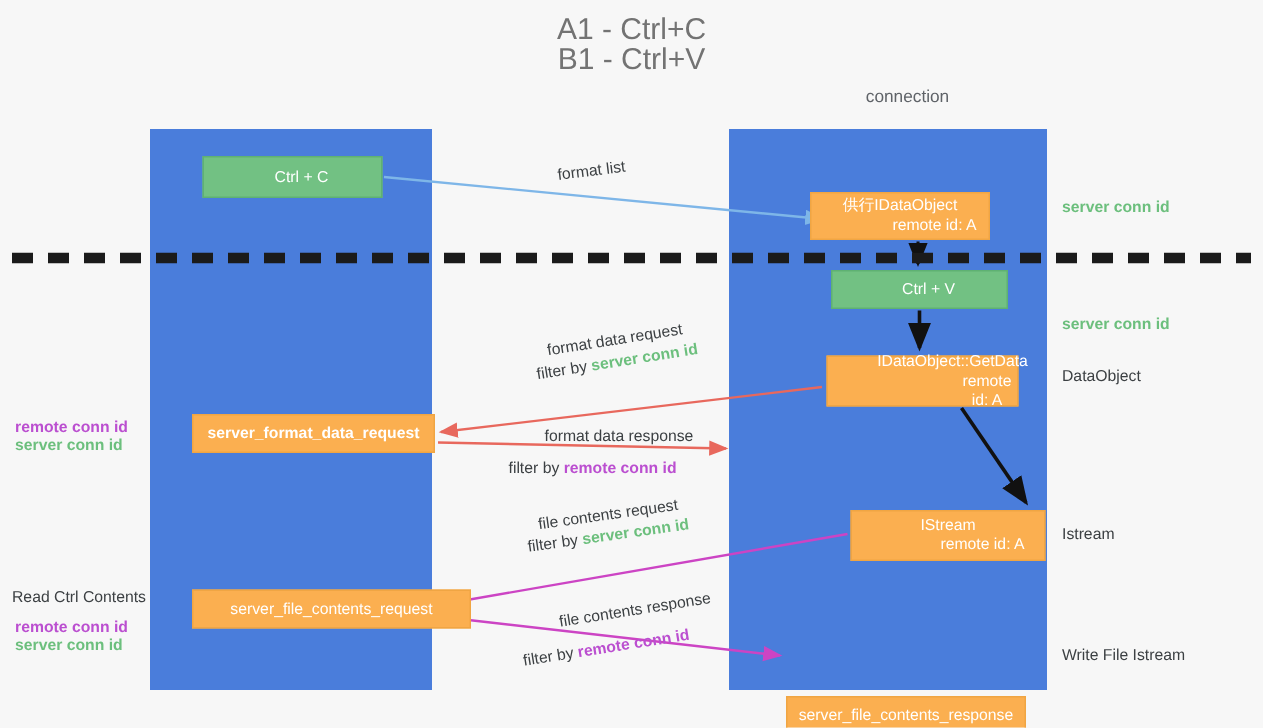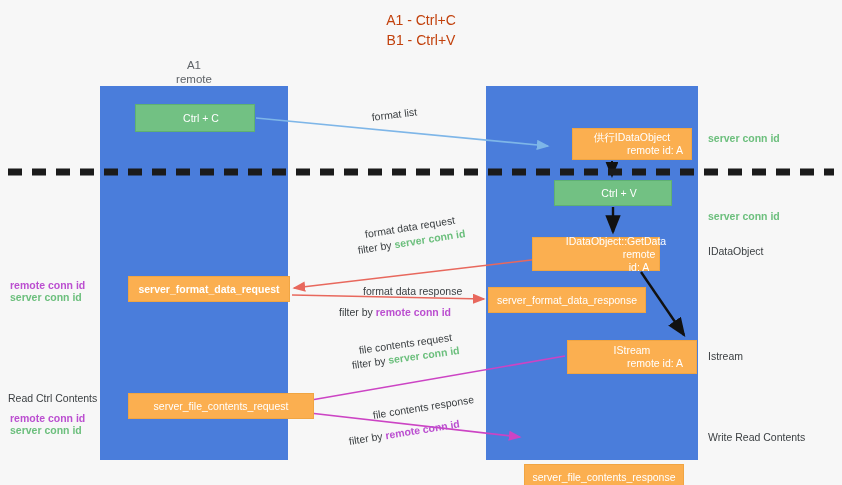--- a/index.html
+++ b/index.html
@@ -8,21 +8,21 @@
     background:#f7f7f7;
     font-family:"Liberation Sans","DejaVu Sans",sans-serif;
     color:#3c4043;
   }
   #stage{position:absolute;inset:0;}
   .abs{position:absolute;}
 
   
   #title{
     left:0;top:10px;width:842px;text-align:center;
-    font-size:14px;line-height:20px;color:#c2410c;
+    font-size:20px;line-height:20px;color:#737373;
   }
 
   
   .lane-head{
     text-align:center;font-size:11.5px;line-height:14px;color:#5f6368;
   }
   #lane-a-head{left:134px;top:58px;width:120px;}
   #lane-b-head{left:545px;top:58px;width:120px;}
 
   
@@ -35,23 +35,23 @@
     box-sizing:border-box;
     display:flex;flex-direction:column;align-items:center;justify-content:center;
     color:#ffffff;font-size:10.5px;line-height:13px;text-align:center;
     border:1px solid rgba(0,0,0,.12);
   }
   .box.green{background:#72c183;border-color:#5fb172;padding-left:12px;}
   .box.orange{background:#fbaf50;border-color:#f0a543;}
   .box .l2{font-size:10.5px;margin-left:46px;}
 
   #box-ctrlc{left:135px;top:104px;width:120px;height:28px;}
-  #box-idataobject{left:572px;top:128px;width:120px;height:32px;}
+  #box-idataobject{left:540px;top:128px;width:120px;height:32px;}
   #box-ctrlv{left:554px;top:180px;width:118px;height:26px;text-align:right;}
-  #box-getdata{left:532px;top:237px;width:128px;height:34px;padding-left:40px;}
+  #box-getdata{left:551px;top:237px;width:128px;height:34px;padding-left:40px;}
   #box-sfdreq{left:128px;top:276px;width:162px;height:26px;font-weight:bold;}
   #box-sfdresp{left:488px;top:287px;width:158px;height:26px;}
   #box-istream{left:567px;top:340px;width:130px;height:34px;}
   #box-sfcreq{left:128px;top:393px;width:186px;height:26px;}
   #box-sfcresp{left:524px;top:425px;width:160px;height:26px;margin-top:39px;}
 
   
   .lbl{font-size:10.5px;line-height:13px;color:#3c4043;white-space:nowrap;}
   .green-t{color:#6cbf7d;font-weight:bold;}
   .purple-t{color:#bb4fd0;font-weight:bold;}
@@ -89,25 +89,22 @@
 </head>
 <body>
 
 <div id="stage">
 
   <div class="abs" id="title">
     <div>A1 - Ctrl+C</div>
     <div>B1 - Ctrl+V</div>
   </div>
 
-  <div class="abs lane-head" id="lane-a-head">
-    <div>A1</div>
-    <div>remote</div>
-  </div>
   <div class="abs lane-head" id="lane-b-head">
+    <div>connection</div>
   </div>
 
   <div class="abs lane" id="lane-a"></div>
   <div class="abs lane" id="lane-b"></div>
 
   <svg class="ov">
     <defs>
       <marker id="ah-blue" markerWidth="9" markerHeight="9" refX="7" refY="3.2" orient="auto">
         <path d="M0,0 L8,3.2 L0,6.4 z" fill="#7eb6e8"></path>
       </marker>
@@ -156,23 +153,20 @@
 
   <div class="abs box orange" id="box-getdata">
     <div>IDataObject::GetData</div>
     <div class="l2">remote id: A</div>
   </div>
 
   <div class="abs box orange" id="box-sfdreq">
     <div>server_format_data_request</div>
   </div>
 
-  <div class="abs box orange" id="box-sfdresp">
-    <div>server_format_data_response</div>
-  </div>
 
   <div class="abs box orange" id="box-istream">
     <div>IStream</div>
     <div class="l2">remote id: A</div>
   </div>
 
   <div class="abs box orange" id="box-sfcreq">
     <div>server_file_contents_request</div>
   </div>
 
@@ -197,23 +191,23 @@
     <span>filter by </span><span class="green-t">server conn id</span>
   </div>
 
   <div class="abs lbl rot-d" id="t-fcresp">file contents response</div>
   <div class="abs lbl rot-d" id="t-fcresp2">
     <span>filter by </span><span class="purple-t">remote conn id</span>
   </div>
 
   <div class="abs lbl green-t" id="t-right-conn1">server conn id</div>
   <div class="abs lbl green-t" id="t-right-conn2">server conn id</div>
-  <div class="abs lbl" id="t-dataobject">IDataObject</div>
+  <div class="abs lbl" id="t-dataobject">DataObject</div>
   <div class="abs lbl" id="t-istream">Istream</div>
-  <div class="abs lbl" id="t-writefile">Write Read Contents</div>
+  <div class="abs lbl" id="t-writefile">Write File Istream</div>
 
   <div class="abs lbl purple-t" id="t-left-1">remote conn id</div>
   <div class="abs lbl green-t" id="t-left-2">server conn id</div>
   <div class="abs lbl" id="t-readfile">Read Ctrl Contents</div>
   <div class="abs lbl purple-t" id="t-left-3">remote conn id</div>
   <div class="abs lbl green-t" id="t-left-4">server conn id</div>
 
 </div>
 
 </body></html>

